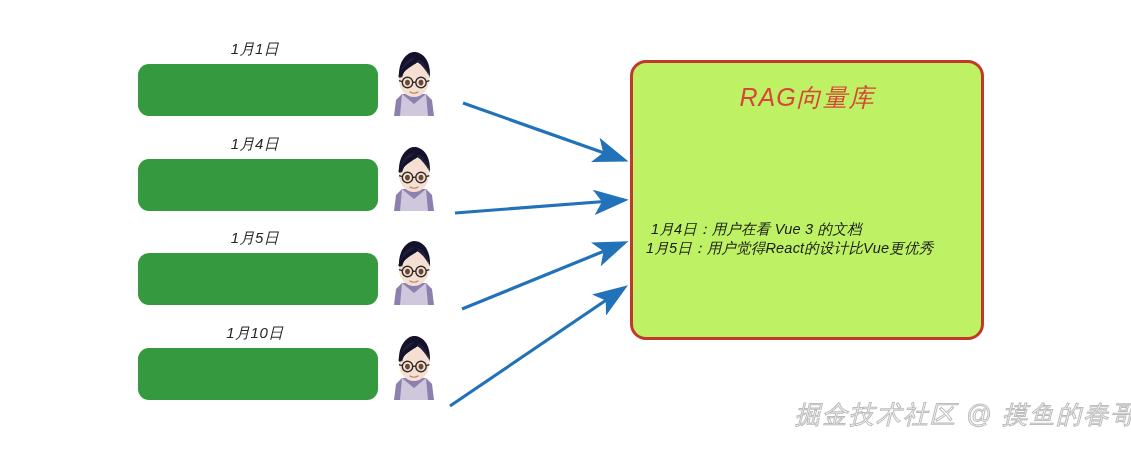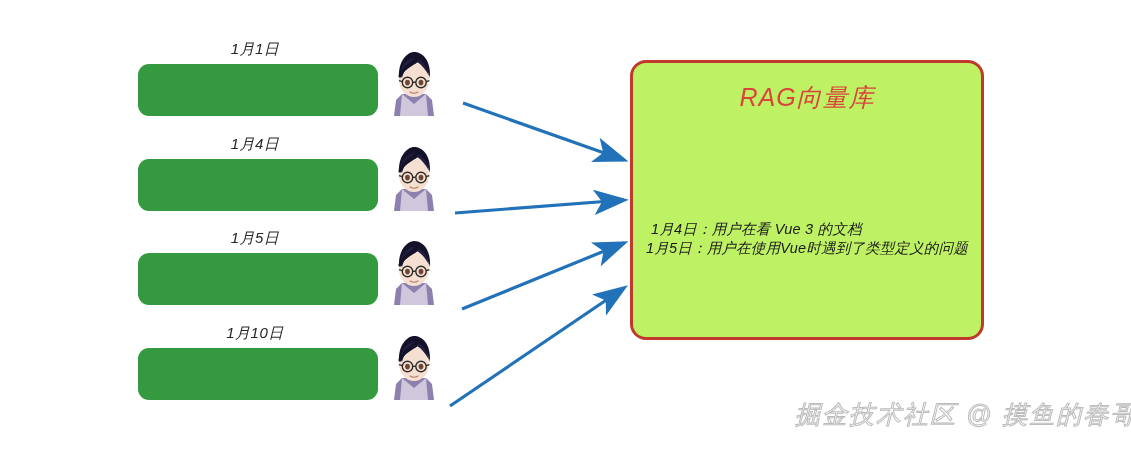--- a/index.html
+++ b/index.html
@@ -266,18 +266,18 @@
     </defs>
     <line x1="463" y1="103" x2="624" y2="160" stroke="#2272B9" stroke-width="3.2" marker-end="url(#ah)"></line>
     <line x1="455" y1="213" x2="624" y2="200" stroke="#2272B9" stroke-width="3.2" marker-end="url(#ah)"></line>
     <line x1="462" y1="309" x2="624" y2="243" stroke="#2272B9" stroke-width="3.2" marker-end="url(#ah)"></line>
     <line x1="450" y1="406" x2="624" y2="288" stroke="#2272B9" stroke-width="3.2" marker-end="url(#ah)"></line>
   </svg>
 
   <div id="rag-box">
     <div id="rag-title">RAG向量库</div>
     <div class="rag-entry e1">1月4日：用户在看 Vue 3 的文档</div>
-    <div class="rag-entry e2">1月5日：用户在使用Vue时遇到了类型定义的问题</div>
+    <div class="rag-entry e2">1月5日：用户觉得React的设计比Vue更优秀</div>
   </div>
 
   <div id="watermark">掘金技术社区 @ 摸鱼的春哥</div>
 
 </div>
 
 </body></html>

